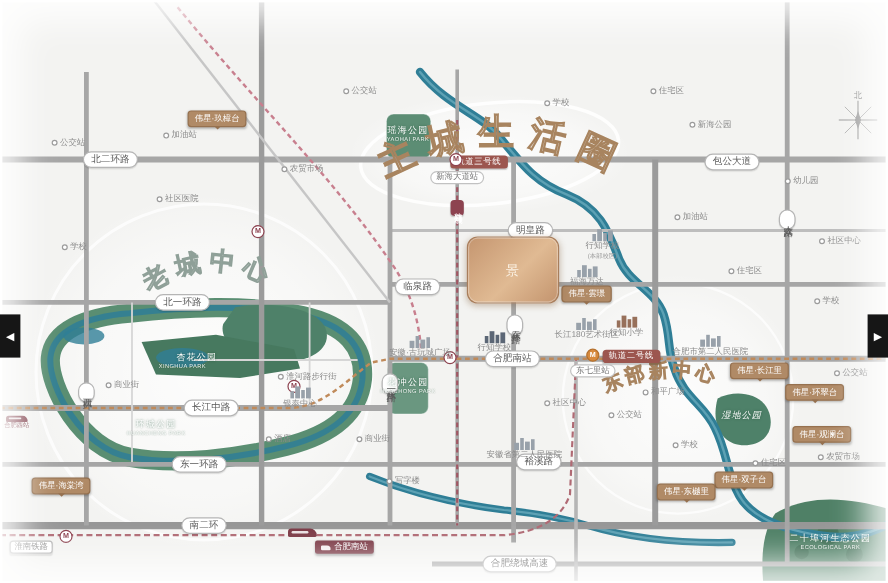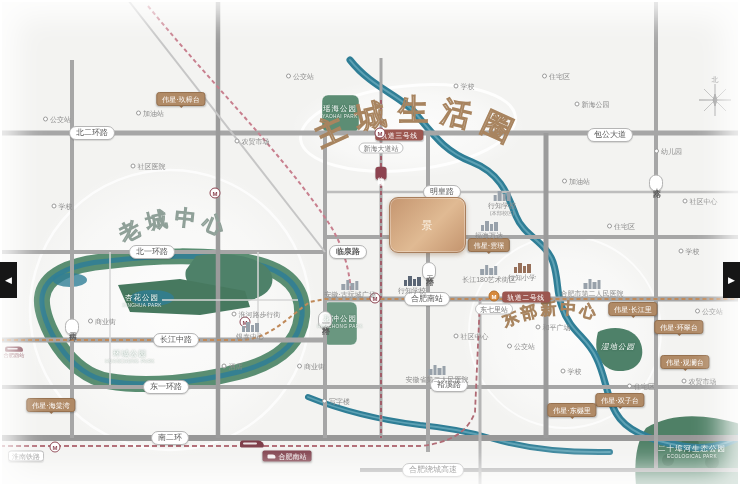--- a/index.html
+++ b/index.html
@@ -162,21 +162,21 @@
     <text x="21" y="8" text-anchor="middle" font-size="7" fill="#8a8a8a">北</text>
   </svg>
 
   <div class="arrow left">◀</div>
   <div class="arrow right">▶</div>
 
   <div class="frame"></div>
 <div class="lab pill" style="left: 92px; top: 133px; text-align: right;">北二环路</div>
     <div class="lab pill" style="left: 610px; top: 135px;">包公大道</div>
     <div class="lab pill" style="left: 418px; top: 192px; margin-left: 24px;">明皇路</div>
-    <div class="lab pill" style="left: 348px; top: 252px; font-weight: bold;">临泉路</div>
+    <div class="lab pill" style="left: 348px; top: 239px;">临泉路</div>
     <div class="lab pill" style="left: 152px; top: 252px;">北一环路</div>
     <div class="lab pill" style="left: 427px; top: 299px;">合肥南站</div>
     <div class="lab pill" style="left: 176px; top: 340px;">长江中路</div>
     <div class="lab pill" style="left: 166px; top: 387px;">东一环路</div>
     <div class="lab pill" style="left: 449px; top: 385px;">裕溪路</div>
     <div class="lab pill" style="left: 170px; top: 438px;">南二环</div>
     <div class="lab pill" style="left: 433px; top: 470px;">合肥绕城高速</div>
     <div class="lab pill plain" style="left: 26px; top: 456px;">淮南铁路</div>
     <div class="lab pill vert" style="left: 72px; top: 327px;">西二环</div>
     <div class="lab pill vert" style="left: 325px; top: 320px;">东一环路</div>
@@ -206,21 +206,21 @@
       <div class="tlabel">合肥西站</div>
     </div>
     <div class="lab sbadge" style="left: 287px; top: 456px;">
       <span class="tr"></span>
       <span class="">合肥南站</span>
     </div>
     <div class="lab parklabel" style="left: 340px; top: 112px;">
       <span class="pn">瑶海公园</span>
       <span class="pe">YAOHAI PARK</span>
     </div>
-    <div class="lab parklabel" style="left: 142px; top: 301px;">
+    <div class="lab parklabel" style="left: 152px; top: 301px; align-items: flex-end;">
       <span class="pn">杏花公园</span>
       <span class="pe">XINGHUA PARK</span>
     </div>
     <div class="lab parklabel" style="left: 130px; top: 357px;">
       <span class="pn">环城公园</span>
       <span class="pe">HUANCHENG PARK</span>
     </div>
     <div class="lab parklabel" style="left: 340px; top: 322px;">
       <span class="pn">花冲公园</span>
       <span class="pe">HUACHONG PARK</span>

